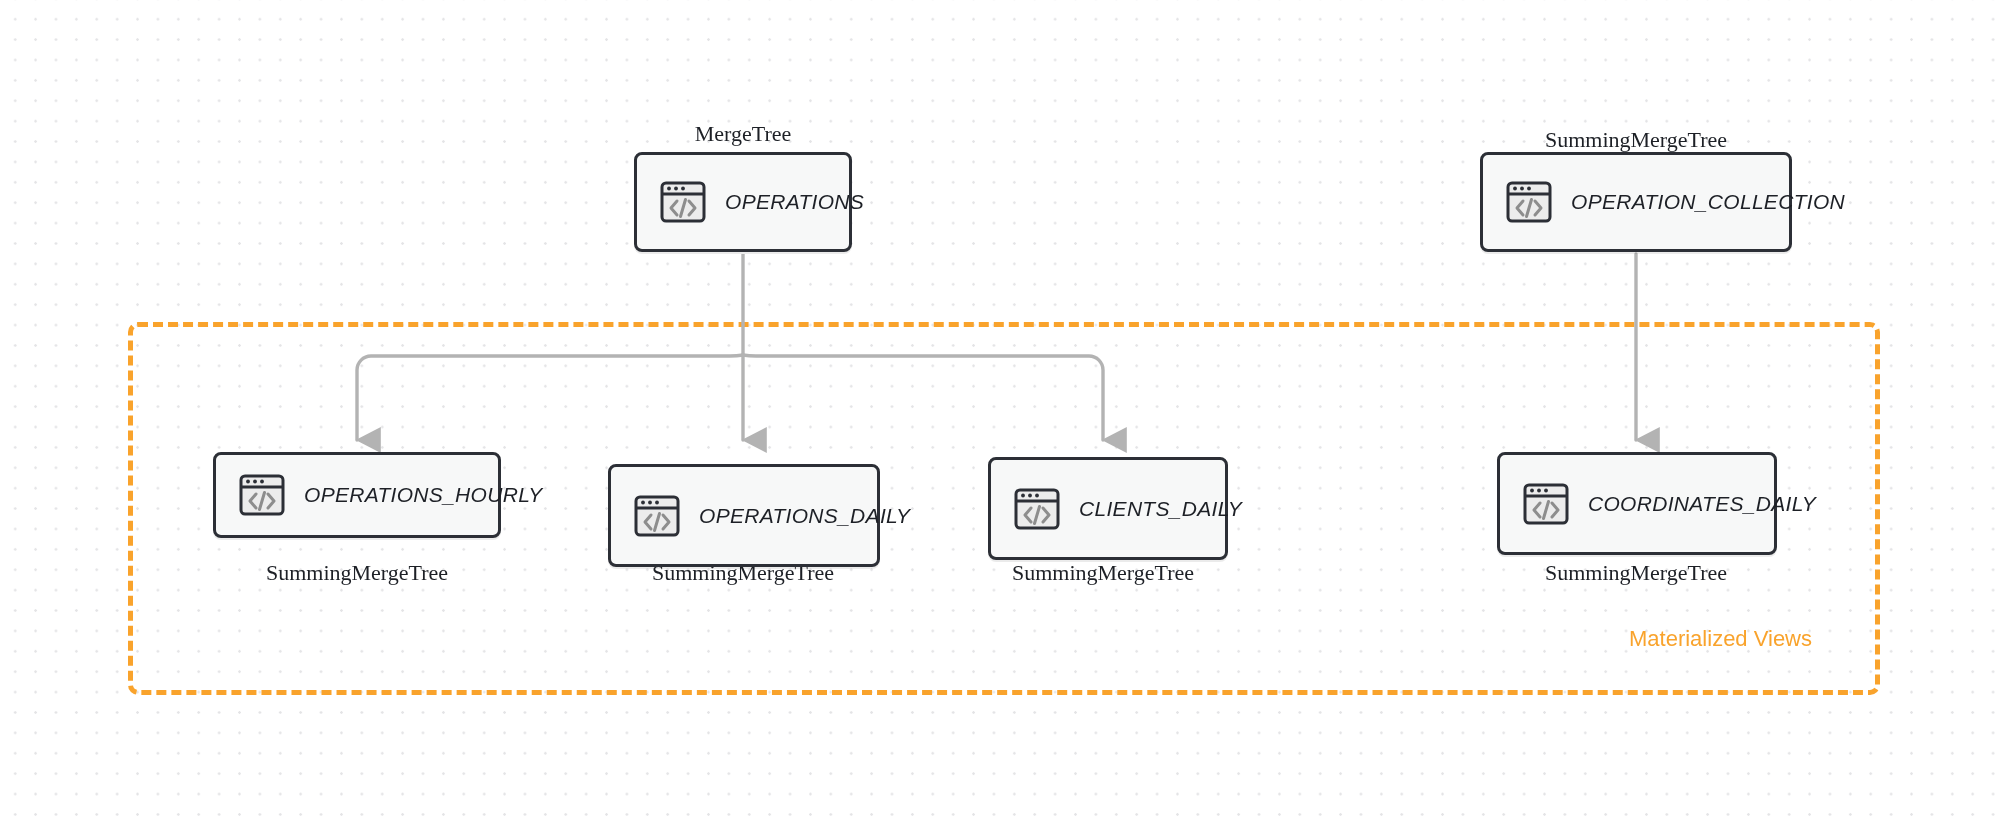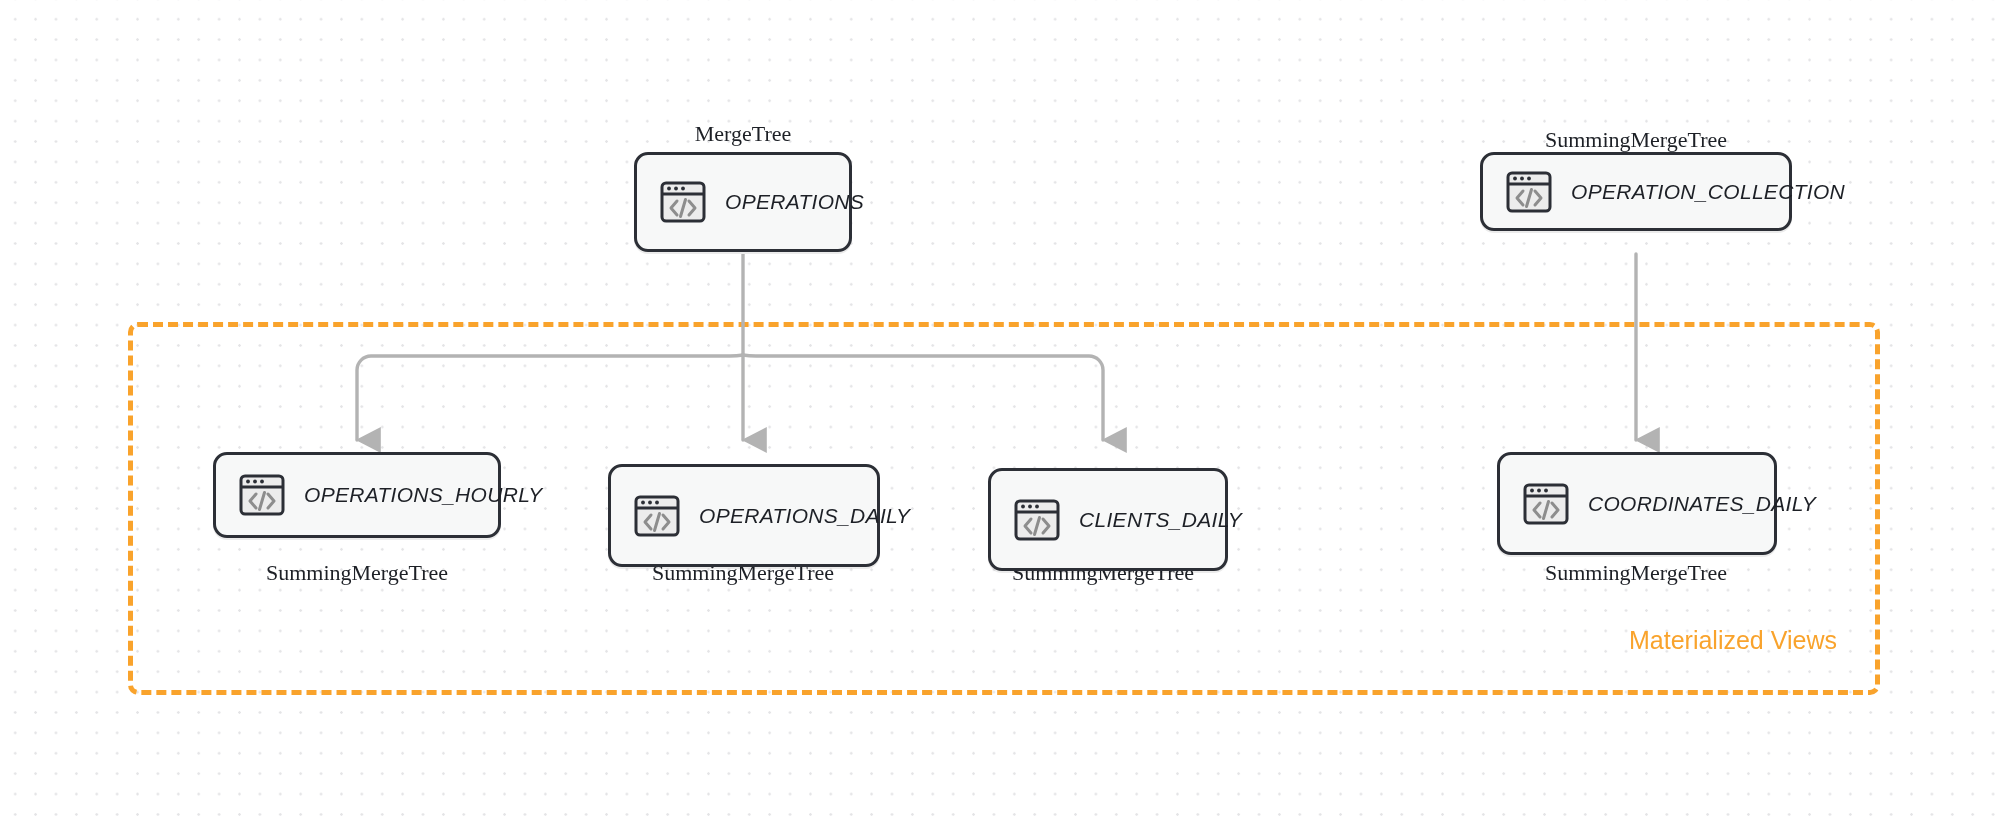--- a/index.html
+++ b/index.html
@@ -23,32 +23,32 @@
   .group-box {
     position: absolute;
     box-sizing: border-box;
     border: 5px dashed #f9a32c;
     border-radius: 10px;
     background: transparent;
   }
   .group-label {
     position: absolute;
     color: #f9a32c;
-    font-size: 25px;
+    font-size: 22px;
     font-family: "Liberation Sans", sans-serif;
     white-space: nowrap;
   }
 
   
   .node {
     position: absolute;
     box-sizing: border-box;
     background: #f7f8f8;
     border: 3.5px solid #2c2f36;
-    border-radius: 14px;
+    border-radius: 8px;
     display: flex;
     align-items: center;
     padding-left: 22px;
     box-shadow: 0 2px 0 rgba(0,0,0,0.08);
     z-index: 5;
   }
   .node-icon {
     flex: 0 0 auto;
     width: 48px;
     height: 48px;
@@ -120,21 +120,21 @@
         <circle cx="24" cy="10.5" r="1.9" fill="#2c2f36"></circle>
         <path d="M18 23 L12 30 L18 37" fill="none" stroke="#8d8d8d" stroke-width="3" stroke-linecap="round" stroke-linejoin="round"></path>
         <path d="M30 23 L36 30 L30 37" fill="none" stroke="#8d8d8d" stroke-width="3" stroke-linecap="round" stroke-linejoin="round"></path>
         <path d="M26.5 21.5 L21.5 38.5" fill="none" stroke="#8d8d8d" stroke-width="3" stroke-linecap="round"></path>
       </svg>
     </span>
     <span class="node-label">OPERATIONS</span>
   </div>
   <div class="engine-caption" style="left:743px; top:121px;">MergeTree</div>
 
-  <div class="node" style="left:1480px; top:152px; width:312px; height:79px;">
+  <div class="node" style="left:1480px; top:152px; width:312px; height:100px;">
     <span class="node-icon">
       <svg viewBox="0 0 48 48" width="48" height="48" xmlns="http://www.w3.org/2000/svg">
         <rect x="3" y="5" width="42" height="38" rx="4" fill="#ececec" stroke="#2c2f36" stroke-width="3"></rect>
         <path d="M3 16 H45" stroke="#2c2f36" stroke-width="3"></path>
         <circle cx="10" cy="10.5" r="1.9" fill="#2c2f36"></circle>
         <circle cx="17" cy="10.5" r="1.9" fill="#2c2f36"></circle>
         <circle cx="24" cy="10.5" r="1.9" fill="#2c2f36"></circle>
         <path d="M18 23 L12 30 L18 37" fill="none" stroke="#8d8d8d" stroke-width="3" stroke-linecap="round" stroke-linejoin="round"></path>
         <path d="M30 23 L36 30 L30 37" fill="none" stroke="#8d8d8d" stroke-width="3" stroke-linecap="round" stroke-linejoin="round"></path>
         <path d="M26.5 21.5 L21.5 38.5" fill="none" stroke="#8d8d8d" stroke-width="3" stroke-linecap="round"></path>
@@ -171,21 +171,21 @@
         <circle cx="24" cy="10.5" r="1.9" fill="#2c2f36"></circle>
         <path d="M18 23 L12 30 L18 37" fill="none" stroke="#8d8d8d" stroke-width="3" stroke-linecap="round" stroke-linejoin="round"></path>
         <path d="M30 23 L36 30 L30 37" fill="none" stroke="#8d8d8d" stroke-width="3" stroke-linecap="round" stroke-linejoin="round"></path>
         <path d="M26.5 21.5 L21.5 38.5" fill="none" stroke="#8d8d8d" stroke-width="3" stroke-linecap="round"></path>
       </svg>
     </span>
     <span class="node-label">OPERATIONS_DAILY</span>
   </div>
   <div class="engine-caption" style="left:743px; top:560px;">SummingMergeTree</div>
 
-  <div class="node" style="left:988px; top:468px; width:240px; height:103px;">
+  <div class="node" style="left:988px; top:457px; width:240px; height:103px;">
     <span class="node-icon">
       <svg viewBox="0 0 48 48" width="48" height="48" xmlns="http://www.w3.org/2000/svg">
         <rect x="3" y="5" width="42" height="38" rx="4" fill="#ececec" stroke="#2c2f36" stroke-width="3"></rect>
         <path d="M3 16 H45" stroke="#2c2f36" stroke-width="3"></path>
         <circle cx="10" cy="10.5" r="1.9" fill="#2c2f36"></circle>
         <circle cx="17" cy="10.5" r="1.9" fill="#2c2f36"></circle>
         <circle cx="24" cy="10.5" r="1.9" fill="#2c2f36"></circle>
         <path d="M18 23 L12 30 L18 37" fill="none" stroke="#8d8d8d" stroke-width="3" stroke-linecap="round" stroke-linejoin="round"></path>
         <path d="M30 23 L36 30 L30 37" fill="none" stroke="#8d8d8d" stroke-width="3" stroke-linecap="round" stroke-linejoin="round"></path>
         <path d="M26.5 21.5 L21.5 38.5" fill="none" stroke="#8d8d8d" stroke-width="3" stroke-linecap="round"></path>

